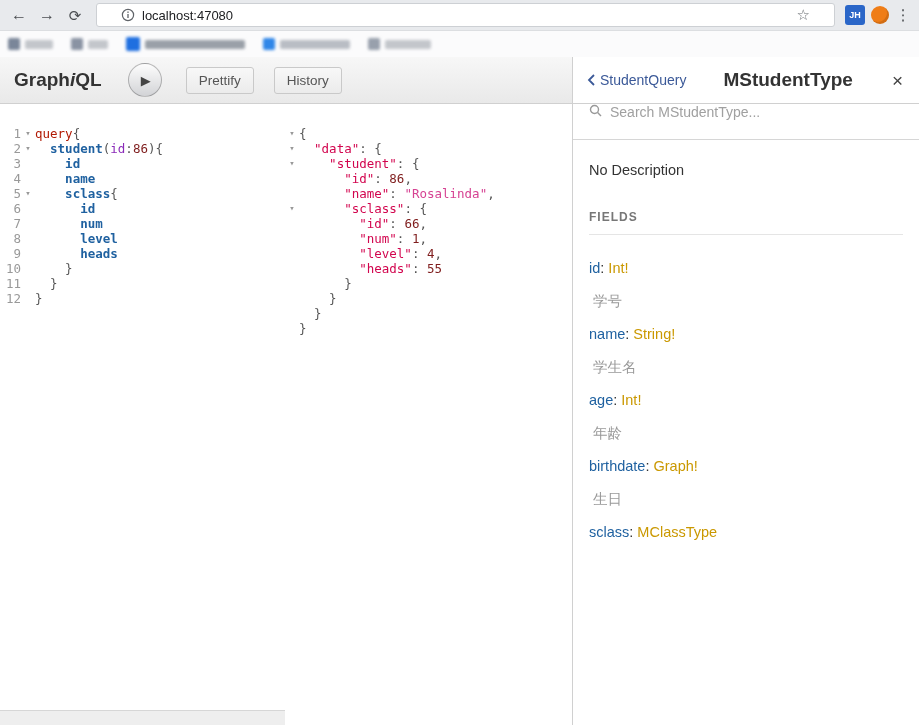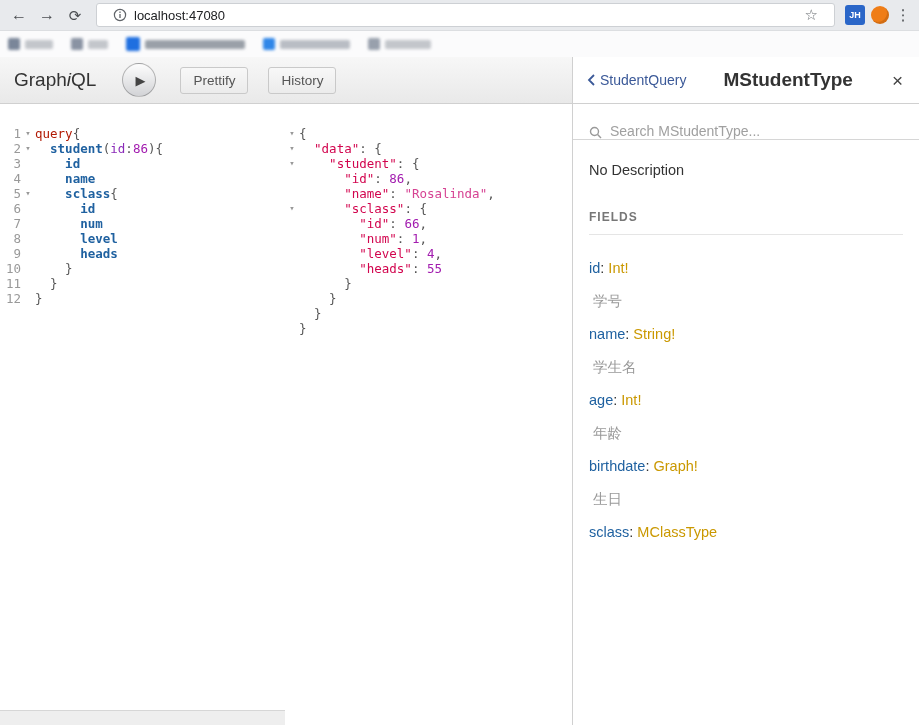--- a/index.html
+++ b/index.html
@@ -6,21 +6,21 @@
   html,body { width: 919px; height: 725px; overflow: hidden; }
   body { font-family: "Liberation Sans", sans-serif; background: #fff; }
   .screen { width: 919px; height: 725px; display: flex; flex-direction: column; overflow: hidden; }
 
   
   .browser-toolbar { height: 31px; flex-shrink: 0; background: #e8eaed; border-bottom: 1px solid #dcdee1;
     display: flex; align-items: center; padding: 0 8px; gap: 6px; }
   .nav-icon { width: 22px; text-align: center; font-size: 16px; color: #4a4d51; cursor: pointer; line-height: 1; }
   .reload { font-size: 15px; }
   .omnibox { flex: 1; height: 24px; background: #fff; border: 1px solid #cdd0d4; border-radius: 3px;
-    display: flex; align-items: center; padding: 0 16px; gap: 7px; margin: 0 4px; }
+    display: flex; align-items: center; padding: 0 24px; gap: 7px; margin: 0 4px; }
   .url-text { flex: 1; font-size: 13px; color: #202124; }
   .star-icon { color: #6b6f74; font-size: 15px; cursor: pointer; }
   .ext-badge { width: 20px; height: 20px; border-radius: 3px; background: #2a66c8; color: #fff;
     font-size: 9px; font-weight: bold; display: flex; align-items: center; justify-content: center; cursor: pointer; }
   .ext-orange { width: 18px; height: 18px; border-radius: 50%; background: #ef7d17; cursor: pointer;
     box-shadow: inset -2px -2px 0 rgba(0,0,0,0.12); }
   .menu-dots { width: 16px; text-align: center; color: #4a4d51; font-size: 15px; cursor: pointer; }
 
   
   .bookmarks-bar { height: 26px; flex-shrink: 0; background: #fbfbfc; display: flex; align-items: center;
@@ -29,21 +29,21 @@
   .bm-icon { width: 12px; height: 12px; border-radius: 2px; }
   .bm-bar { height: 9px; border-radius: 2px; }
 
   
   .app-row { flex: 1; min-height: 0; display: flex; }
 
   
   .graphiql-pane { width: 572px; flex-shrink: 0; display: flex; flex-direction: column; background: #fff; }
   .gql-topbar { height: 47px; flex-shrink: 0; background: linear-gradient(#f7f7f7, #e9e9e9);
     border-bottom: 1px solid #d0d0d0; display: flex; align-items: center; padding: 0 14px; }
-  .gql-logo { font-size: 19px; color: #333; margin-right: 26px; cursor: default; }
+  .gql-logo { font-size: 19px; color: #333; margin-right: 26px; cursor: default; font-weight: bold; }
   .gql-logo em { font-style: italic; }
   .execute-btn { width: 34px; height: 34px; border-radius: 17px; border: 1px solid rgba(0,0,0,0.25);
     background: linear-gradient(#fdfdfd, #d2d3d6); display: flex; align-items: center; justify-content: center;
     margin-right: 24px; cursor: pointer; }
   .play-glyph { font-size: 13px; color: #444; margin-left: 2px; line-height: 1; }
   .tb-btn { background: linear-gradient(#f8f8f8, #ebebeb); border: 1px solid #c9c9c9; border-radius: 3px;
     color: #555; font-size: 13.5px; padding: 5px 12px; margin-right: 20px; cursor: pointer;
     font-family: "Liberation Sans", sans-serif; }
 
   .editors { flex: 1; min-height: 0; position: relative; background: #fff; }
@@ -53,36 +53,36 @@
     border-top: 1px solid #d6d6d6; cursor: row-resize; }
 
   .code-line { display: flex; height: 15px; line-height: 15px;
     font-family: "DejaVu Sans Mono", "Liberation Mono", monospace; font-size: 12.5px; }
   .gutter-num { width: 21px; flex-shrink: 0; text-align: right; color: #999; }
   .fold { width: 14px; flex-shrink: 0; text-align: center; color: #999; font-size: 9px; line-height: 15px; }
   .code-text { white-space: pre; color: #555; }
   .tk-kw  { color: #B11A04; }
   .tk-prop{ color: #1F61A0; font-weight: bold; }
   .tk-attr{ color: #8B2BB9; }
-  .tk-num { color: #a21caf; }
+  .tk-num { color: #7f1d1d; }
   .tk-str { color: #D64292; }
   .tk-key { color: #D2054E; }
   .tk-p   { color: #555; }
   .tk-sp  { color: #555; }
 
   
   .doc-pane { flex: 1; min-width: 0; border-left: 1px solid #d0d0d0; background: #fff;
     display: flex; flex-direction: column; }
   .doc-header { height: 47px; flex-shrink: 0; border-bottom: 1px solid #d0d0d0; background: #fff;
     display: flex; align-items: center; padding: 0 14px; }
   .doc-back { display: flex; align-items: center; gap: 5px; color: #3B5998; font-size: 14px; cursor: pointer; }
   .doc-title { flex: 1; text-align: center; font-weight: bold; font-size: 19px; color: #333; }
   .doc-close { color: #444; font-size: 19px; line-height: 1; cursor: pointer; padding: 0 2px; }
   .doc-search { height: 36px; flex-shrink: 0; border-bottom: 1px solid #d6d6d6; display: flex;
-    align-items: flex-end; gap: 8px; padding: 0 16px; }
+    align-items: flex-start; gap: 8px; padding: 0 16px; }
   .doc-search input { flex: 1; border: none; outline: none; font-size: 14px; color: #333;
     font-family: "Liberation Sans", sans-serif; background: transparent; }
   .doc-search input::placeholder { color: #a0a0a0; }
   .doc-content { flex: 1; overflow: hidden; padding: 22px 16px 0; font-size: 14.5px; }
   .no-desc { color: #333; }
   .fields-title { margin-top: 32px; color: #777; font-weight: bold; font-size: 12px; letter-spacing: 1px;
     padding-bottom: 10px; border-bottom: 1px solid #e5e5e5; }
   .doc-fields { margin-top: 24px; }
   .doc-field-line { margin-bottom: 14px; height: 19px; line-height: 19px; }
   .field-name { color: #1F61A0; cursor: pointer; }

